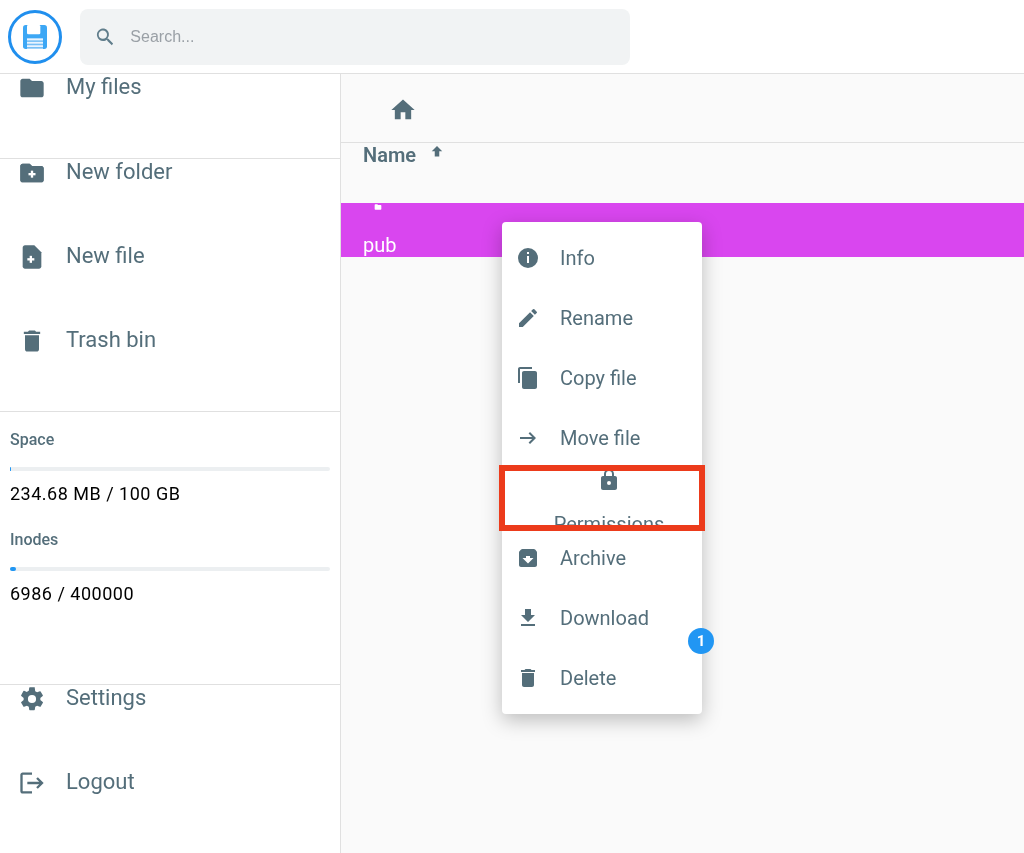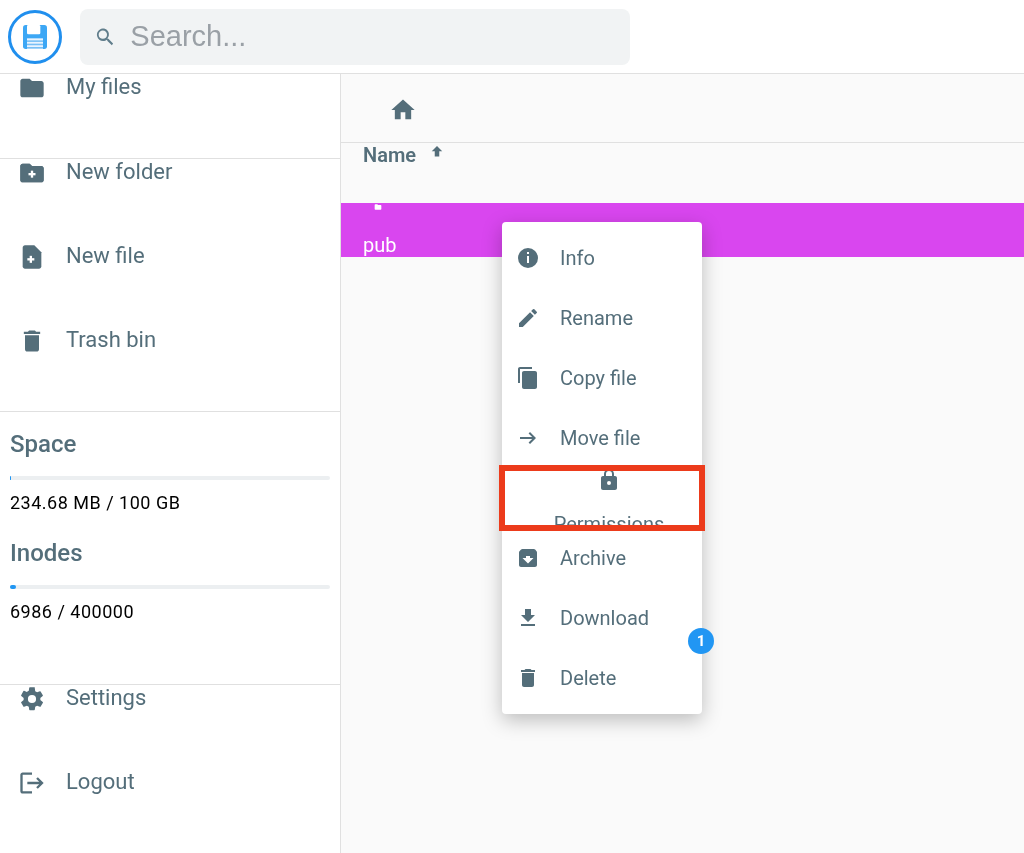--- a/index.html
+++ b/index.html
@@ -27,21 +27,21 @@
     height: 56px;
     background: #f1f3f4;
     border-radius: 8px;
     display: flex; align-items: center;
     padding: 0 14px;
     gap: 14px;
   }
   .search-wrap svg { width: 24px; height: 24px; fill:#607d8b; }
   .search-wrap input {
     border: none; background: transparent; outline: none;
-    font-size: 29px; color: #701a75; width: 100%;
+    font-size: 16px; color: #701a75; width: 100%;
   }
   .search-wrap input::placeholder { color: #9aa0a6; }
 
   
   .sidebar {
     position: absolute;
     top: 74px; left: 0; bottom: 0;
     width: 341px;
     background: #fff;
     border-right: 1px solid #e0e0e0;
@@ -53,21 +53,21 @@
     padding-left: 18px;
     gap: 20px;
     font-size: 22px;
     color: #546e7a;
     cursor: pointer;
   }
   .nav-item svg { width: 28px; height: 28px; fill: #546e7a; }
   .divider { height: 1px; background: #e0e0e0; }
 
   .stat-section { padding: 18px 10px 8px 10px; }
-  .stat-label { font-size: 24px; color: #546e7a; font-weight: 500; margin-bottom: 18px; }
+  .stat-label { font-size: 16px; color: #546e7a; font-weight: 500; margin-bottom: 18px; }
   .bar { width: 100%; height: 4px; background: #eceff1; border-radius: 2px; position: relative; margin-bottom: 12px; }
   .bar .fill { position: absolute; left:0; top:0; bottom:0; background: #2196f3; border-radius: 2px; }
   .stat-value { font-size: 18px; color: #000000; letter-spacing: 0.5px; }
 
   .nav-bottom {
     position: absolute; bottom: 0; left:0; right:0;
     border-top: 1px solid #e0e0e0;
   }
 
   

